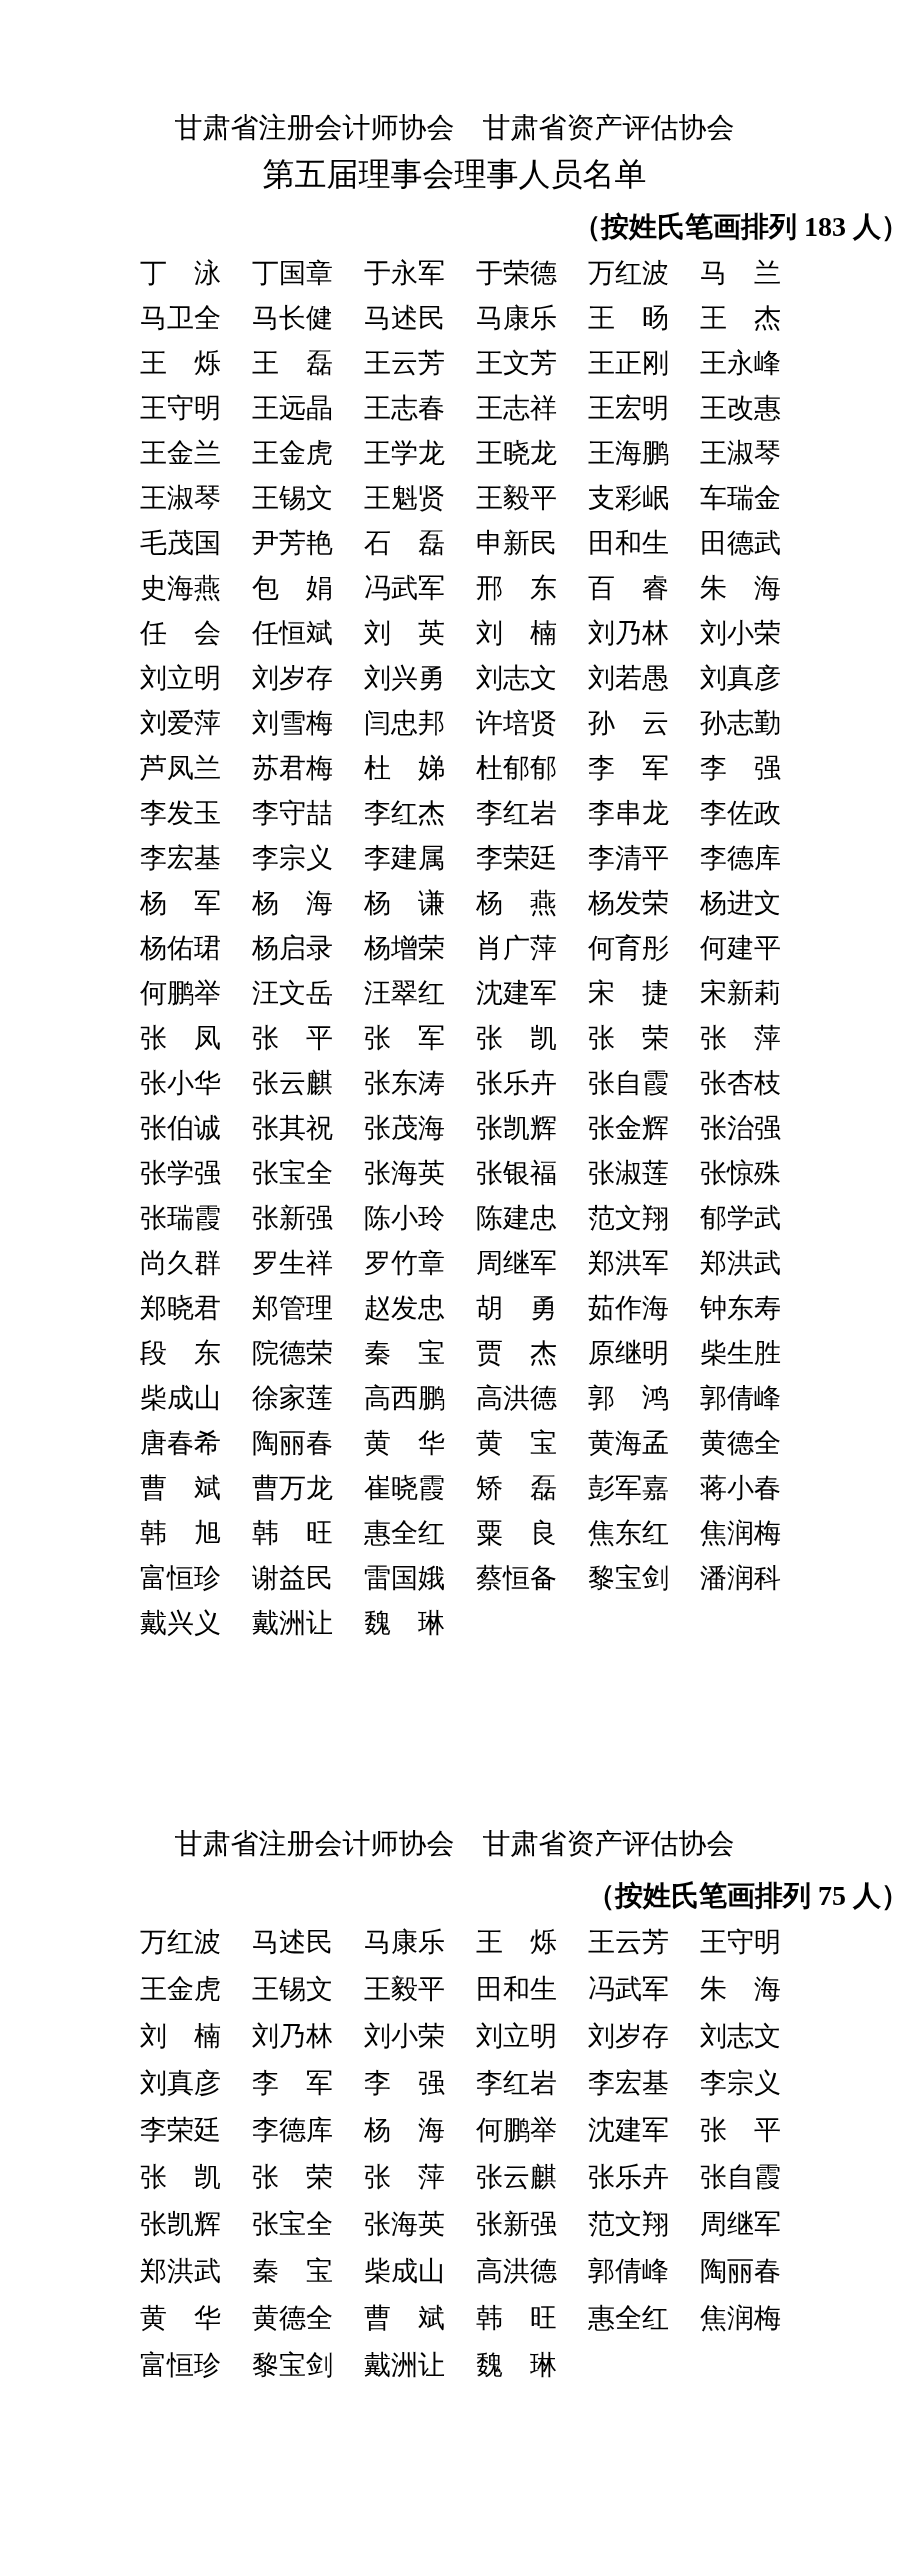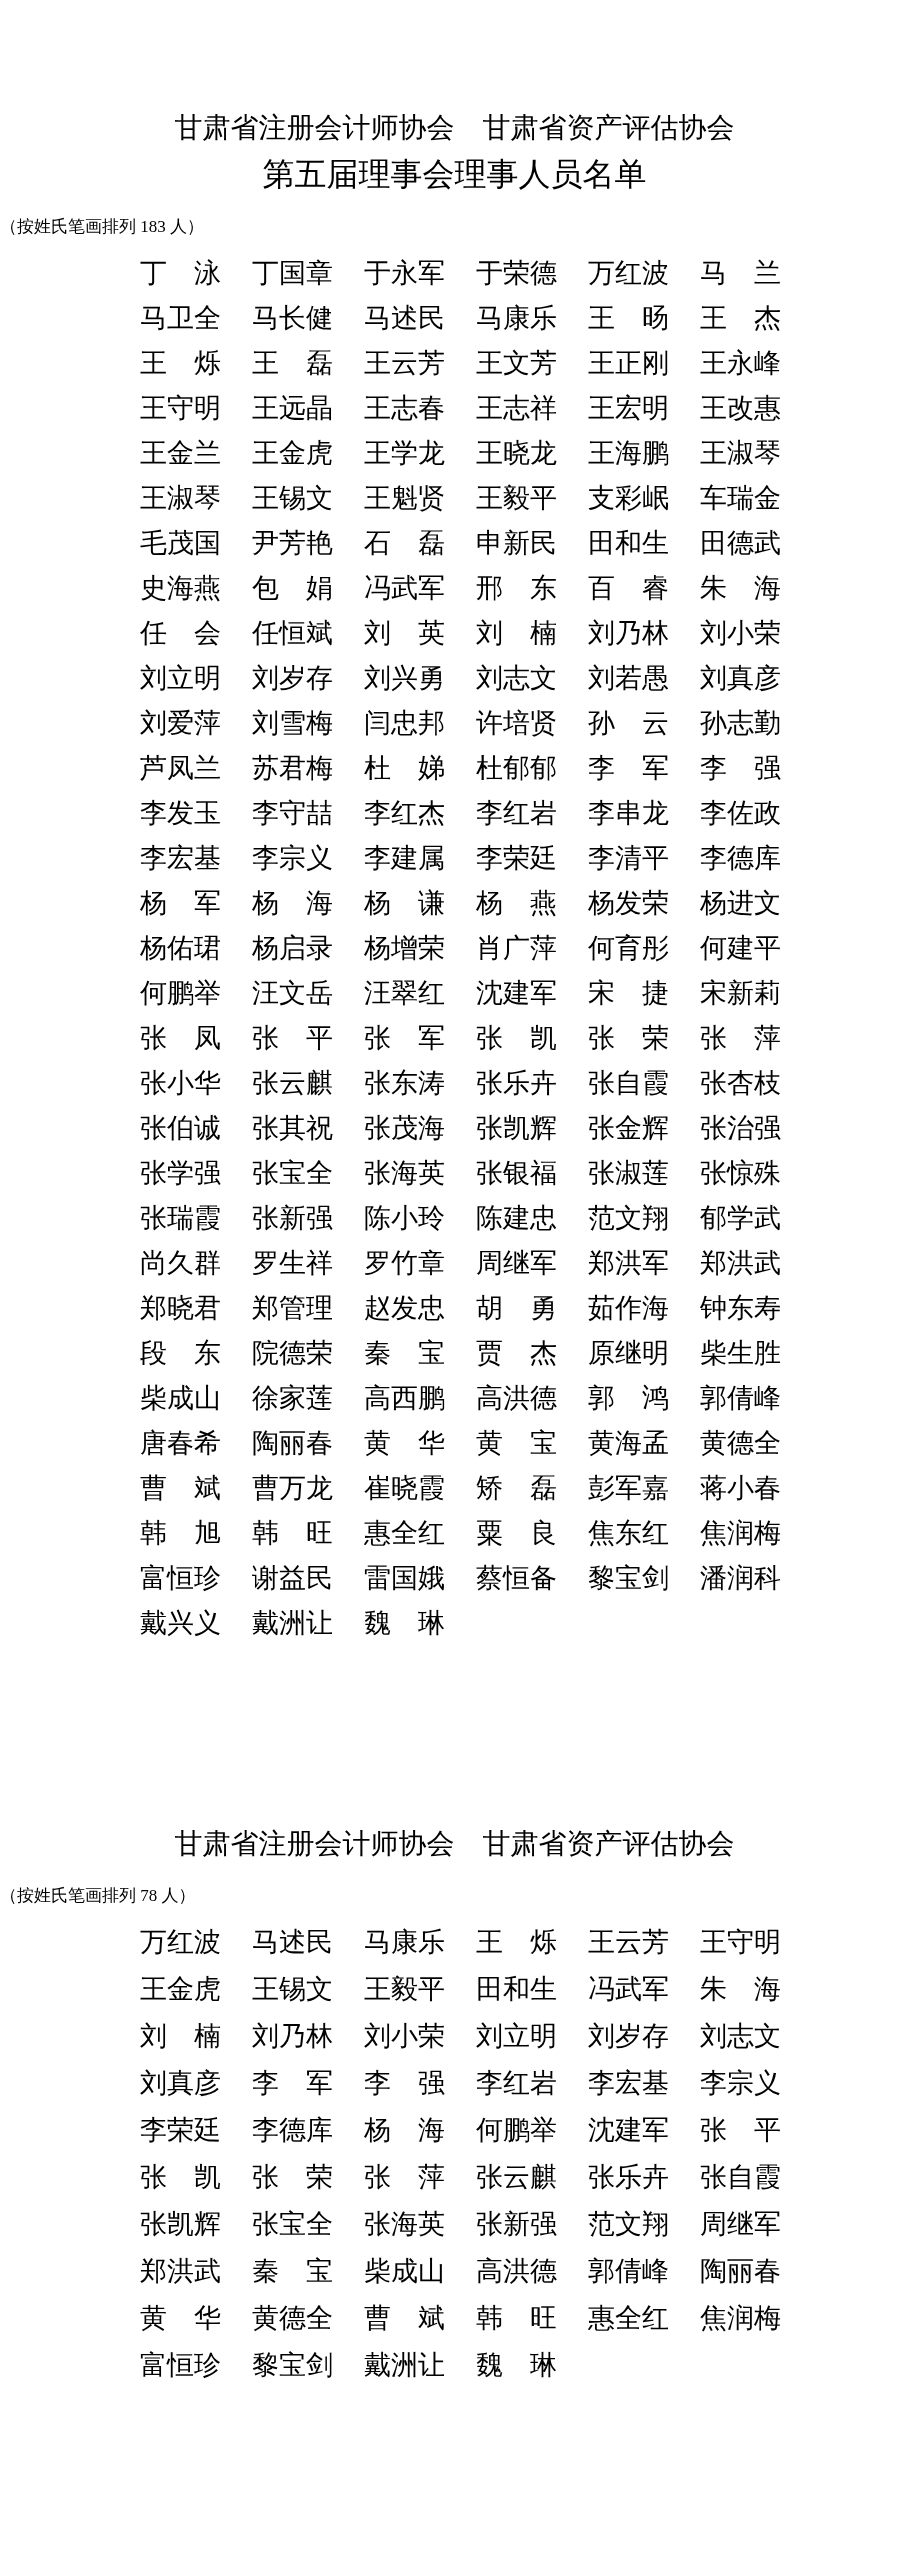--- a/index.html
+++ b/index.html
@@ -29,24 +29,24 @@
   .list-title {
     margin: 10px 0 0 0;
     font-size: 32px;
     line-height: 37px;
     font-weight: 400;
     text-align: center;
     white-space: nowrap;
   }
   .subtitle {
     margin: 17px 0 0 0;
-    font-size: 17px;
+    font-size: 28px;
     line-height: 34px;
-    font-weight: 400;
-    text-align: left;
+    font-weight: 700;
+    text-align: right;
     white-space: nowrap;
   }
   .name-grid { margin-top: 6.7px; }
   .name-row {
     height: 45px;
     display: flex;
     align-items: center;
     padding-left: 140px;
     box-sizing: border-box;
   }
@@ -1007,21 +1007,21 @@
           <div class="name-cell">
             <span>魏</span>
             <span>琳</span>
           </div>
         </div>
       </div>
   </div>
 
   <div class="section section2">
     <div class="org-title">甘肃省注册会计师协会　甘肃省资产评估协会</div>
-    <div class="subtitle">（按姓氏笔画排列 78 人）</div>
+    <div class="subtitle">（按姓氏笔画排列 75 人）</div>
     <div class="name-grid">
         <div class="name-row">
           <div class="name-cell">
             <span>万</span>
             <span>红</span>
             <span>波</span>
           </div>
           <div class="name-cell">
             <span>马</span>
             <span>述</span>

